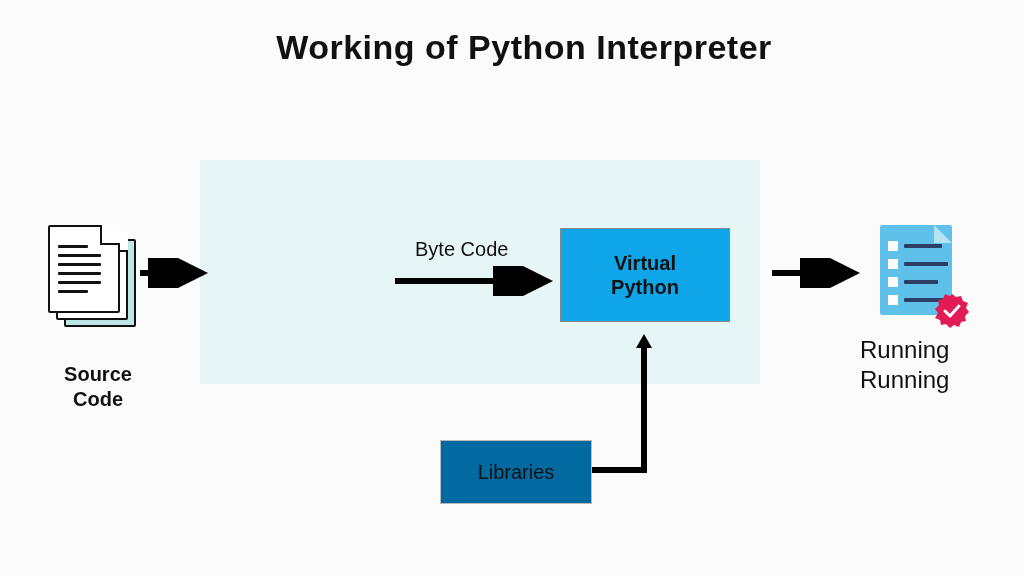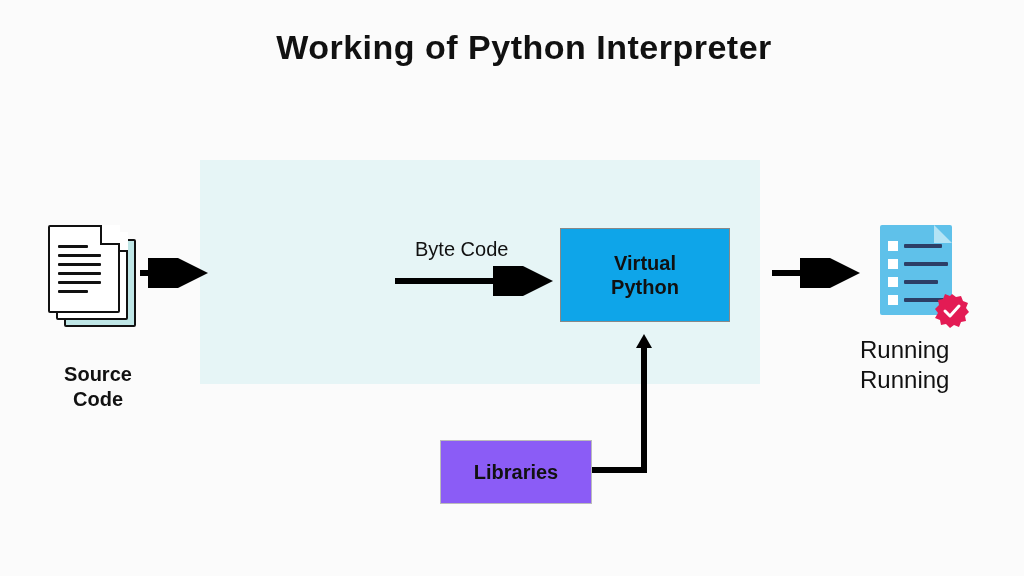--- a/index.html
+++ b/index.html
@@ -87,27 +87,27 @@
     line-height: 1.2;
   }
 
   
   .libraries {
     position: absolute;
     left: 440px;
     top: 440px;
     width: 150px;
     height: 62px;
-    background: #8b5cf6;
+    background: #0369a1;
     border: 1px solid #bbb;
     display: flex;
     align-items: center;
     justify-content: center;
     font-size: 20px;
-    font-weight: 700;
+    font-weight: 400;
   }
 
   
   .source-label {
     position: absolute;
     left: 48px;
     top: 335px;
     width: 100px;
     text-align: center;
     font-size: 20px;

